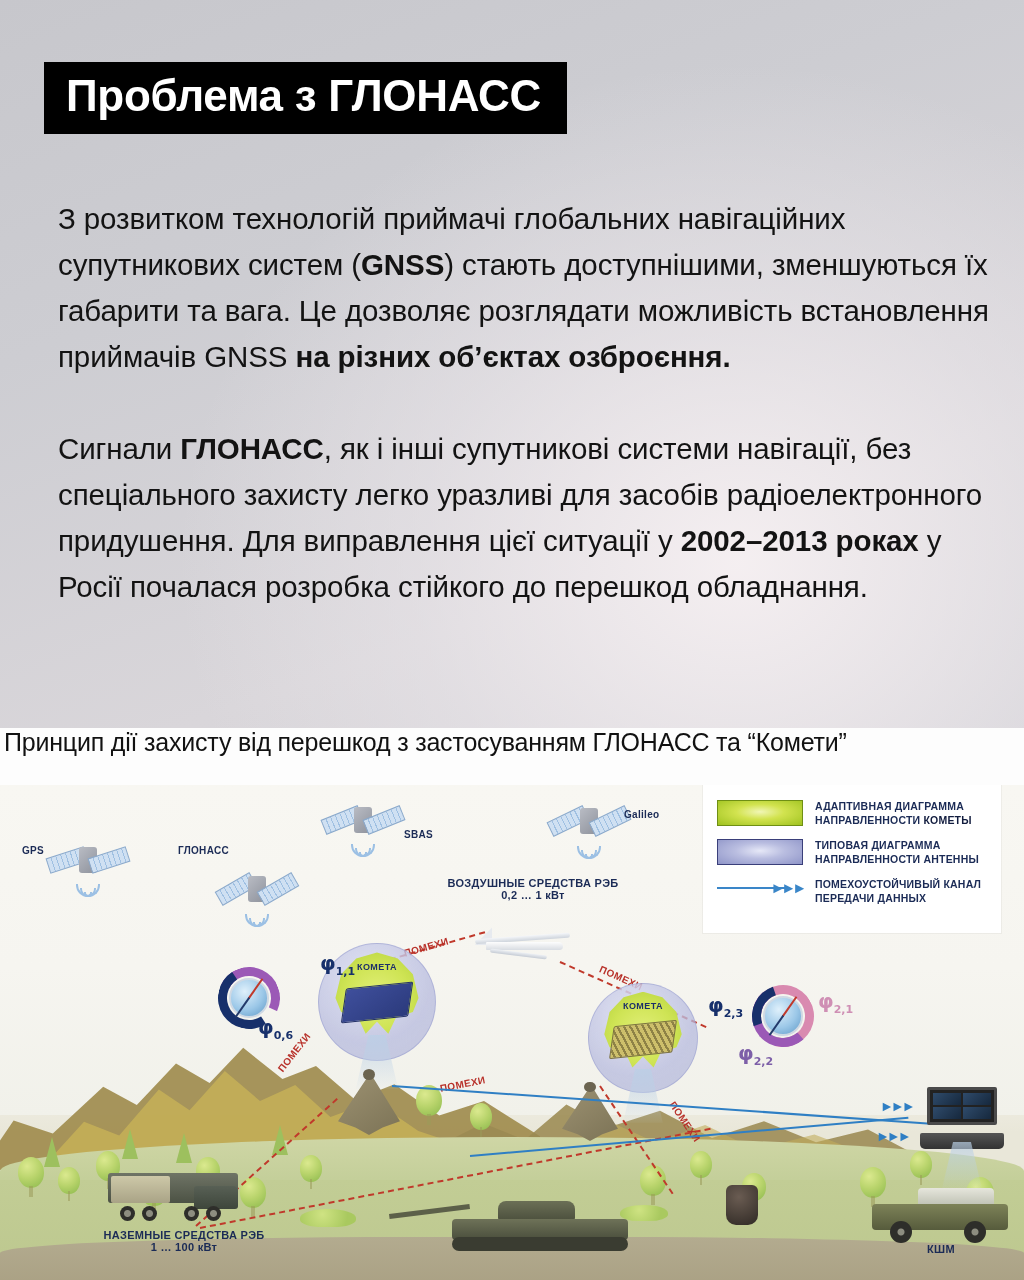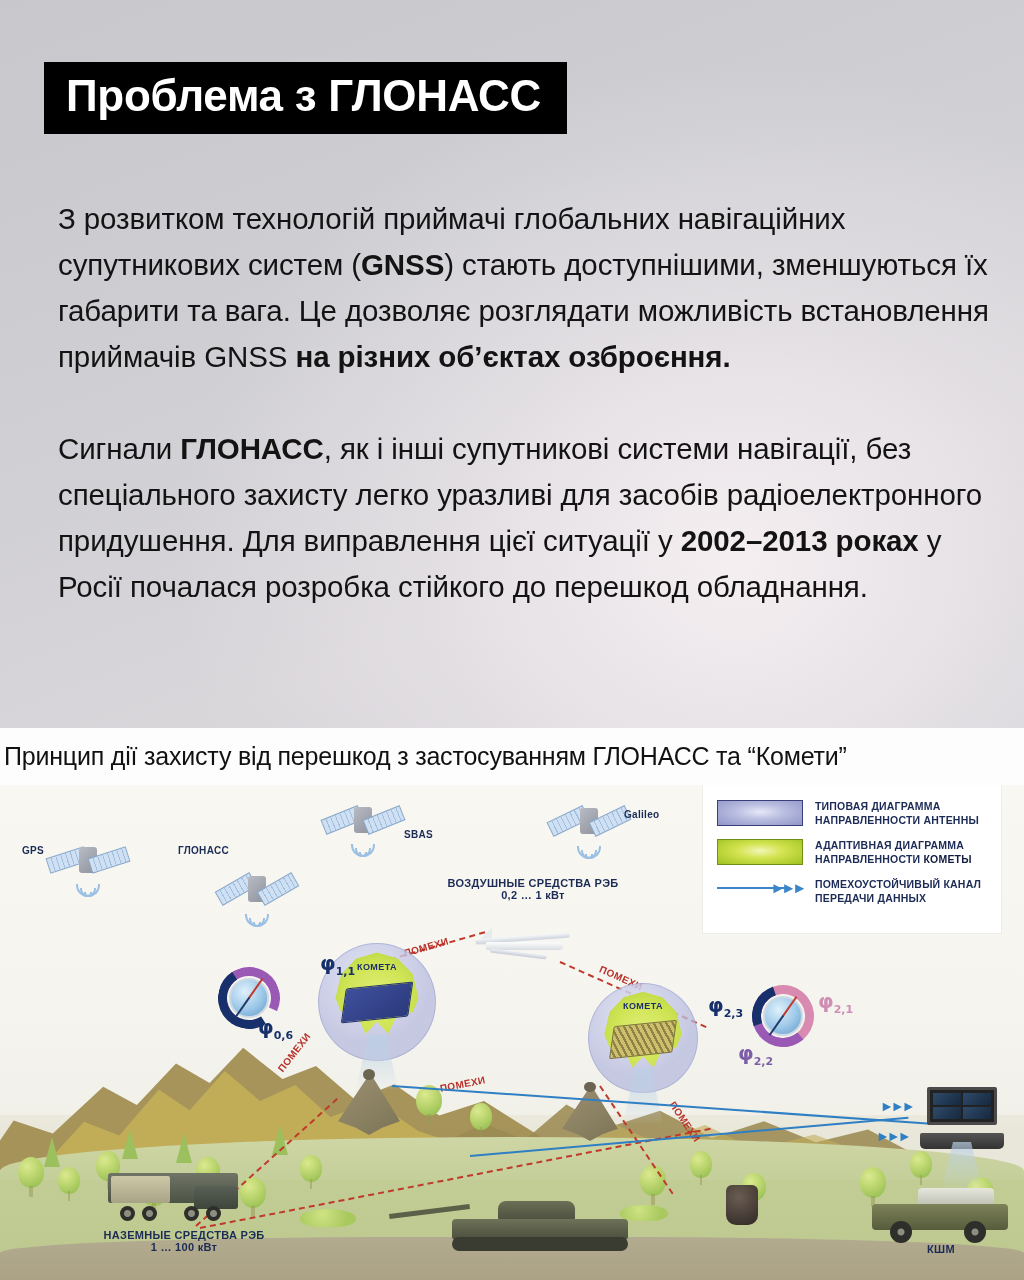--- a/index.html
+++ b/index.html
@@ -42,21 +42,21 @@
     color:#131313;
     letter-spacing:-0.1px;
   }
   .para + .para { margin-top:46px; }
   .para b { font-weight:700; }
 
   
   .caption-strip {
     position:absolute; left:0; top:728px; width:1024px; height:57px;
     background:#fdfdfd;
-    display:flex; align-items:center;
+    display:flex; 
   }
   .caption-text {
     font-size:25px; color:#111; white-space:nowrap;
     padding-left:4px; letter-spacing:-0.2px;
   }
 
   
   .figure {
     position:absolute; left:0; top:785px; width:1024px; height:495px;
     overflow:hidden;
@@ -676,34 +676,34 @@
   <div class="veh" style="left:872px; top:400px; width:136px; height:58px;">
     <div class="jeep-cab"></div>
     <div class="jeep-body"></div>
     <div class="wheel" style="left:18px; width:22px; height:22px;"></div>
     <div class="wheel" style="left:92px; width:22px; height:22px;"></div>
   </div>
   <div class="fig-label" style="left:886px; top:458px; width:110px;">КШМ</div>
 
   <div class="legend">
     <div class="legend-row">
+      <div class="swatch green"></div>
+      <div class="legend-text">
+        <div>АДАПТИВНАЯ ДИАГРАММА</div>
+        <div><span>НАПРАВЛЕННОСТИ </span><b>КОМЕТЫ</b></div>
+      </div>
+    </div>
+    <div class="legend-row">
       <div class="swatch blue"></div>
       <div class="legend-text">
         <div>ТИПОВАЯ ДИАГРАММА</div>
         <div>НАПРАВЛЕННОСТИ АНТЕННЫ</div>
       </div>
     </div>
     <div class="legend-row">
-      <div class="swatch green"></div>
-      <div class="legend-text">
-        <div>АДАПТИВНАЯ ДИАГРАММА</div>
-        <div><span>НАПРАВЛЕННОСТИ </span><b>КОМЕТЫ</b></div>
-      </div>
-    </div>
-    <div class="legend-row">
       <div class="swatch arrow">
         <span class="ln"></span>
           <span class="ch">►►►</span>
       </div>
       <div class="legend-text">
         <div>ПОМЕХОУСТОЙЧИВЫЙ КАНАЛ</div>
         <div>ПЕРЕДАЧИ ДАННЫХ</div>
       </div>
     </div>
   </div>

